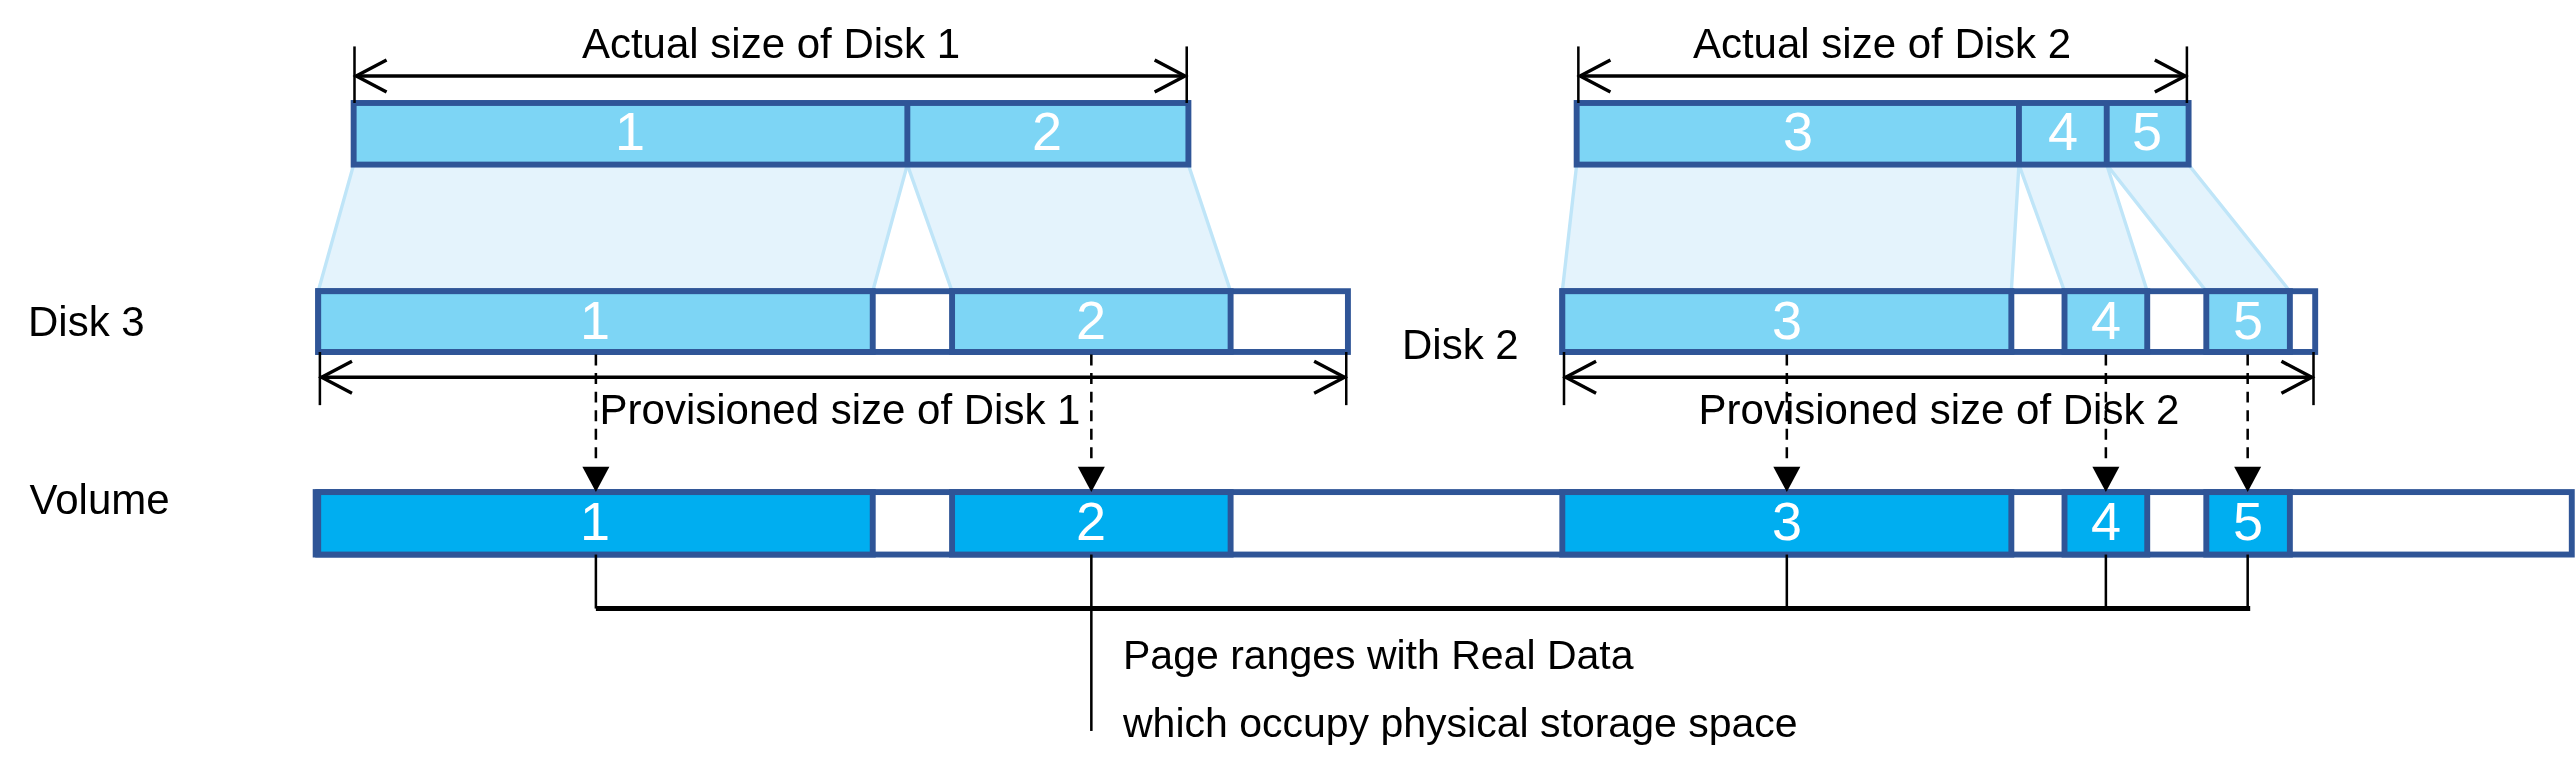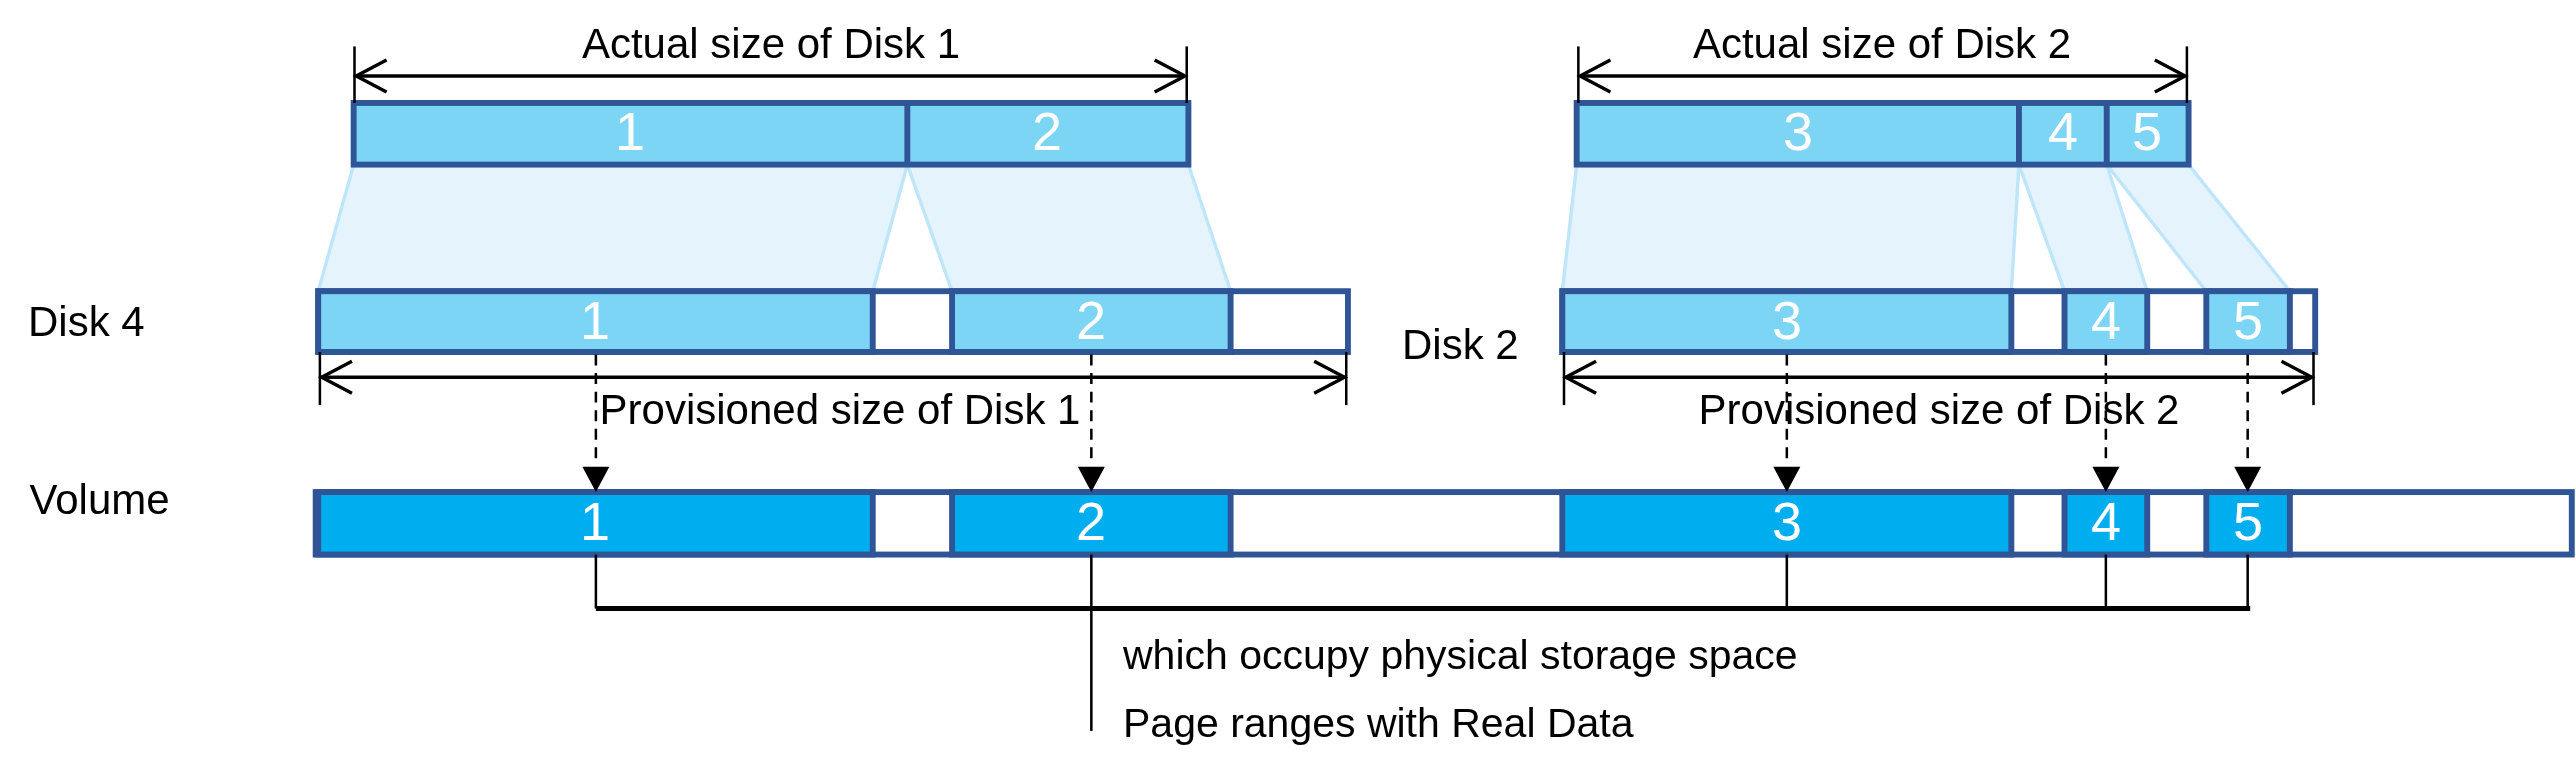--- a/index.html
+++ b/index.html
@@ -176,38 +176,38 @@
 
   <div class="lbl centered" style="left:771px;top:44px;">Actual size of Disk 1</div>
   <div class="lbl centered" style="left:1882px;top:44px;text-align:center;">Actual size of Disk 2</div>
 
   <div class="num" style="left:630px;top:133px;">1</div>
   <div class="num" style="left:1047px;top:133px;">2</div>
   <div class="num" style="left:1798px;top:133px;">3</div>
   <div class="num" style="left:2063px;top:133px;">4</div>
   <div class="num" style="left:2147px;top:133px;">5</div>
 
-  <div class="lbl vcentered" style="left:28px;top:322px;">Disk 4</div>
+  <div class="lbl vcentered" style="left:28px;top:322px;">Disk 3</div>
   <div class="lbl vcentered" style="left:1402px;top:322px;margin-top:23px;">Disk 2</div>
 
   <div class="num" style="left:595px;top:322px;">1</div>
   <div class="num" style="left:1091px;top:322px;">2</div>
   <div class="num" style="left:1787px;top:322px;">3</div>
   <div class="num" style="left:2106px;top:322px;">4</div>
   <div class="num" style="left:2248px;top:322px;">5</div>
 
   <div class="lbl centered" style="left:840px;top:410px;">Provisioned size of Disk 1</div>
   <div class="lbl centered" style="left:1939px;top:410px;">Provisioned size of Disk 2</div>
 
   <div class="lbl vcentered" style="left:29.5px;top:500px;">Volume</div>
   <div class="num" style="left:595px;top:523px;">1</div>
   <div class="num" style="left:1091px;top:523px;">2</div>
   <div class="num" style="left:1787px;top:523px;">3</div>
   <div class="num" style="left:2106px;top:523px;">4</div>
   <div class="num" style="left:2248px;top:523px;">5</div>
 
   <div class="annotation">
+    <div>Page ranges with Real Data</div>
     <div>which occupy physical storage space</div>
-    <div>Page ranges with Real Data</div>
   </div>
 
 </div>
 
 
 </body></html>

